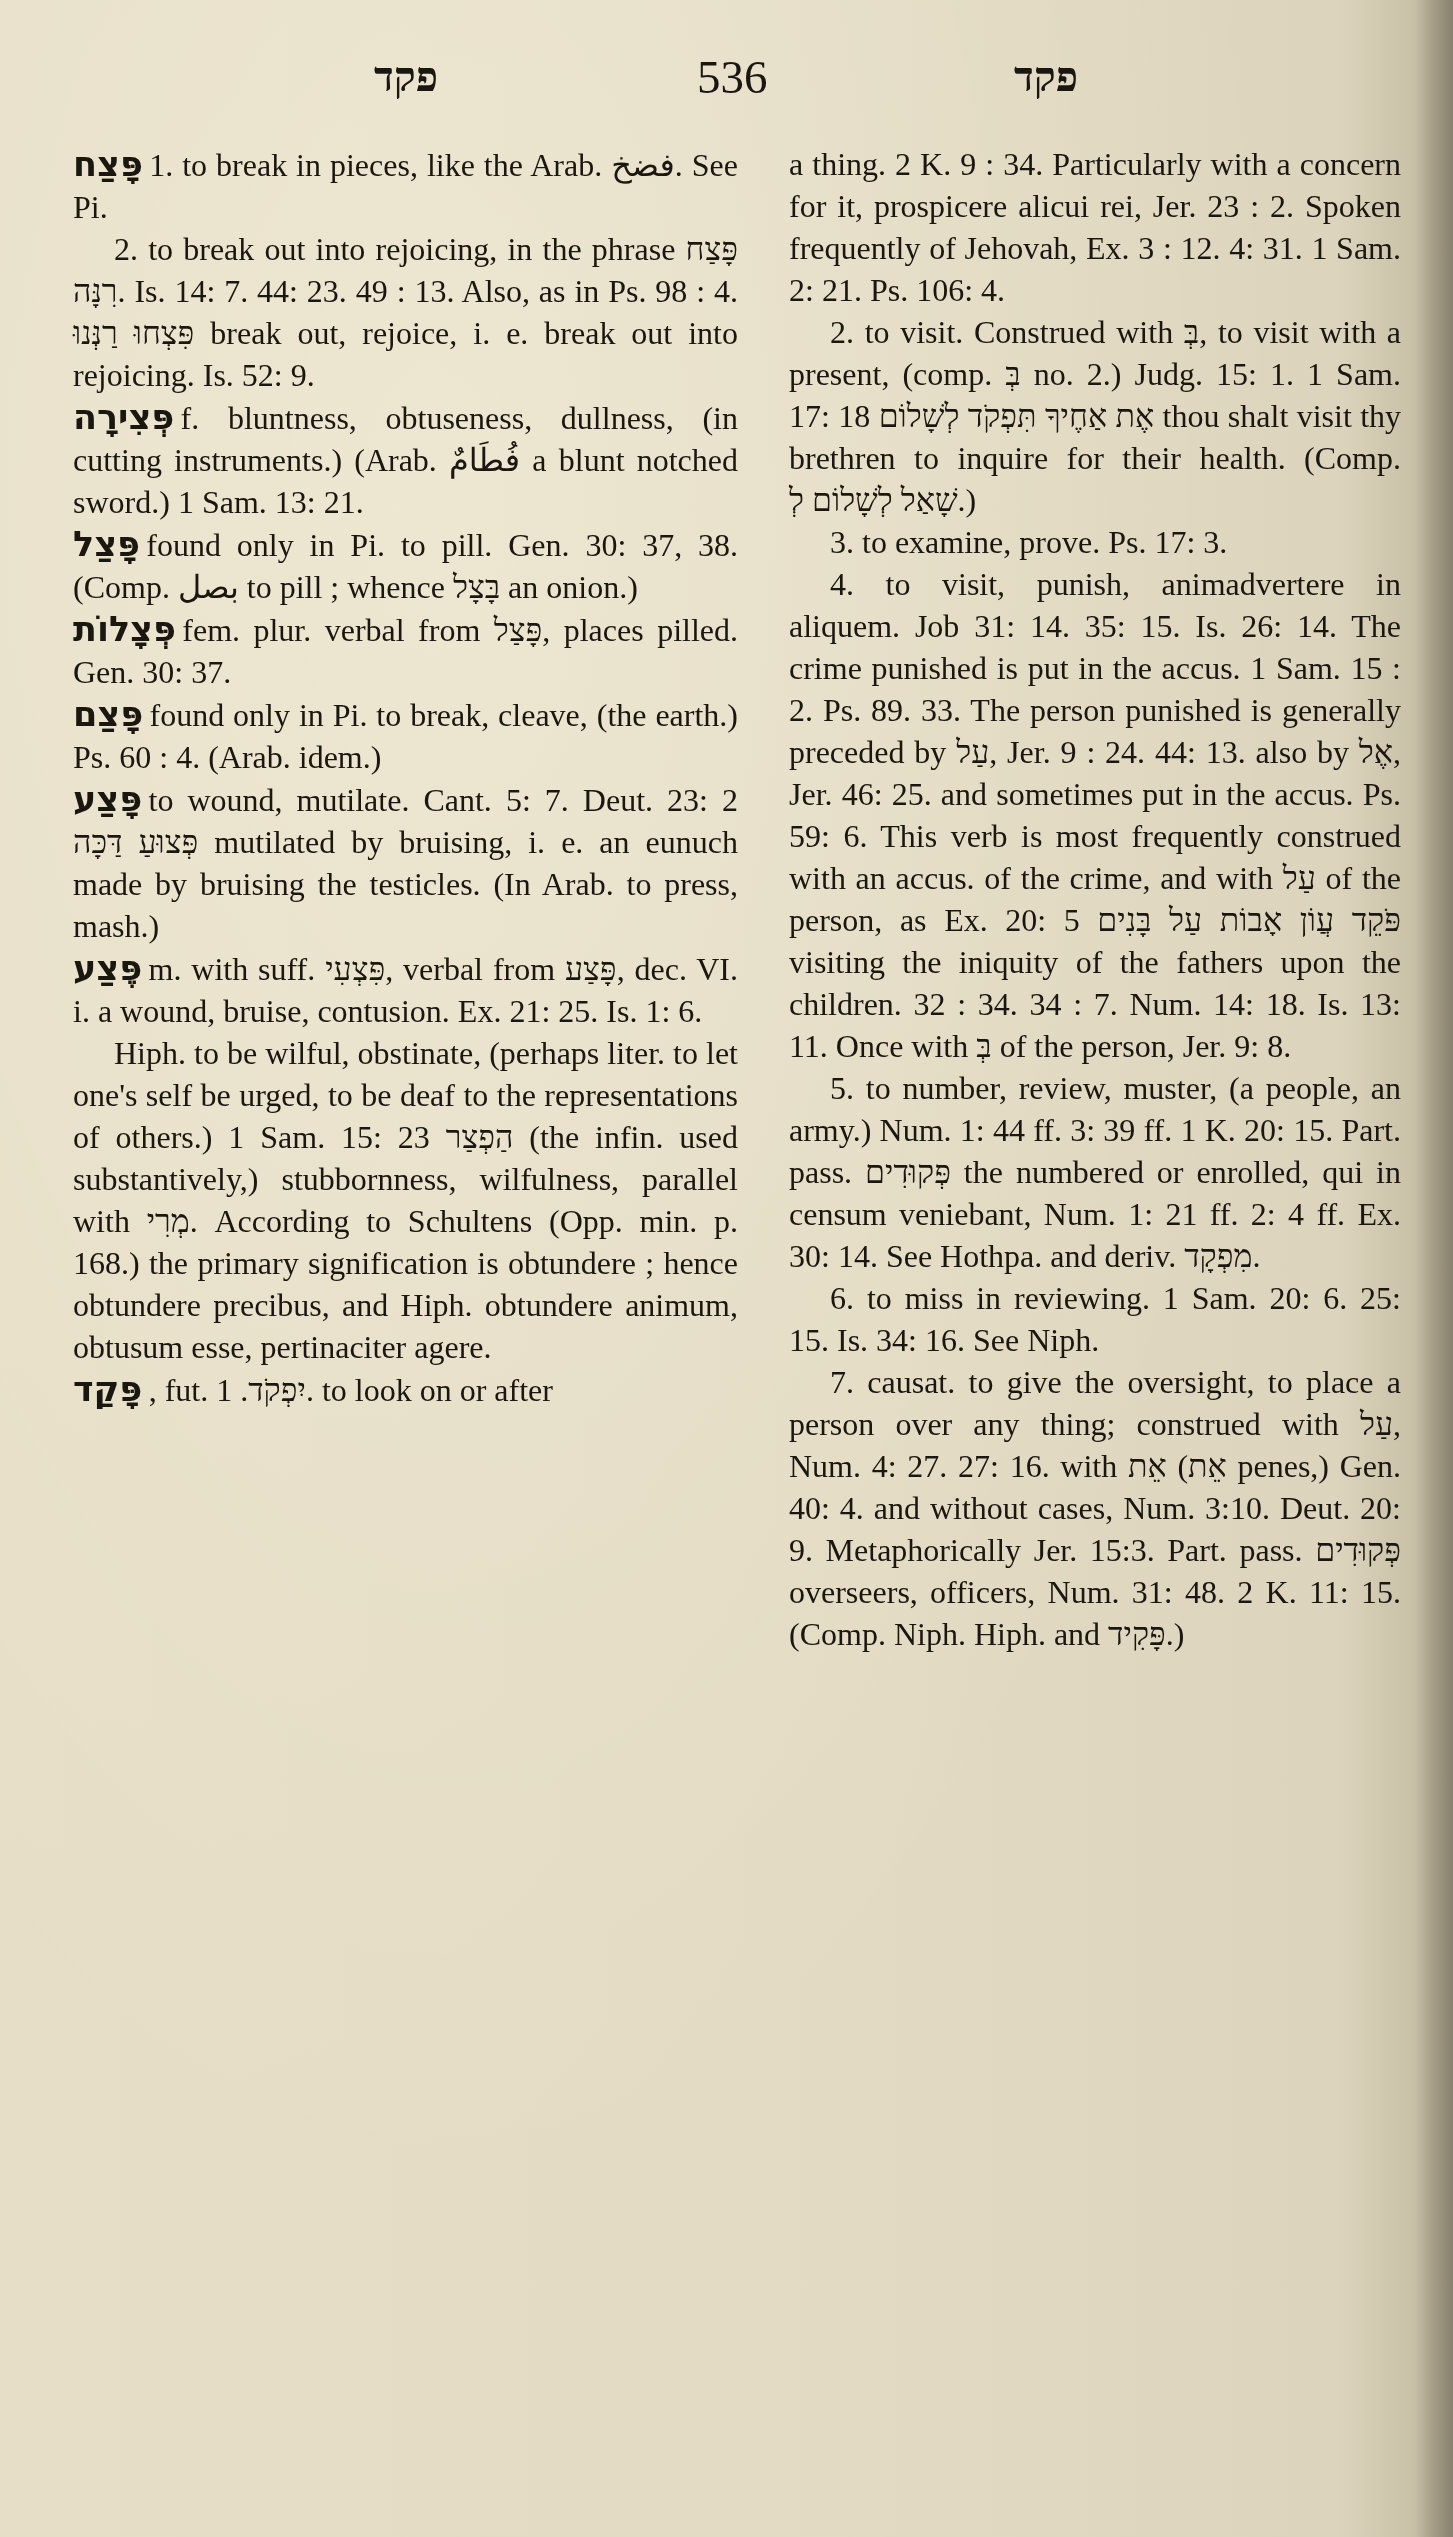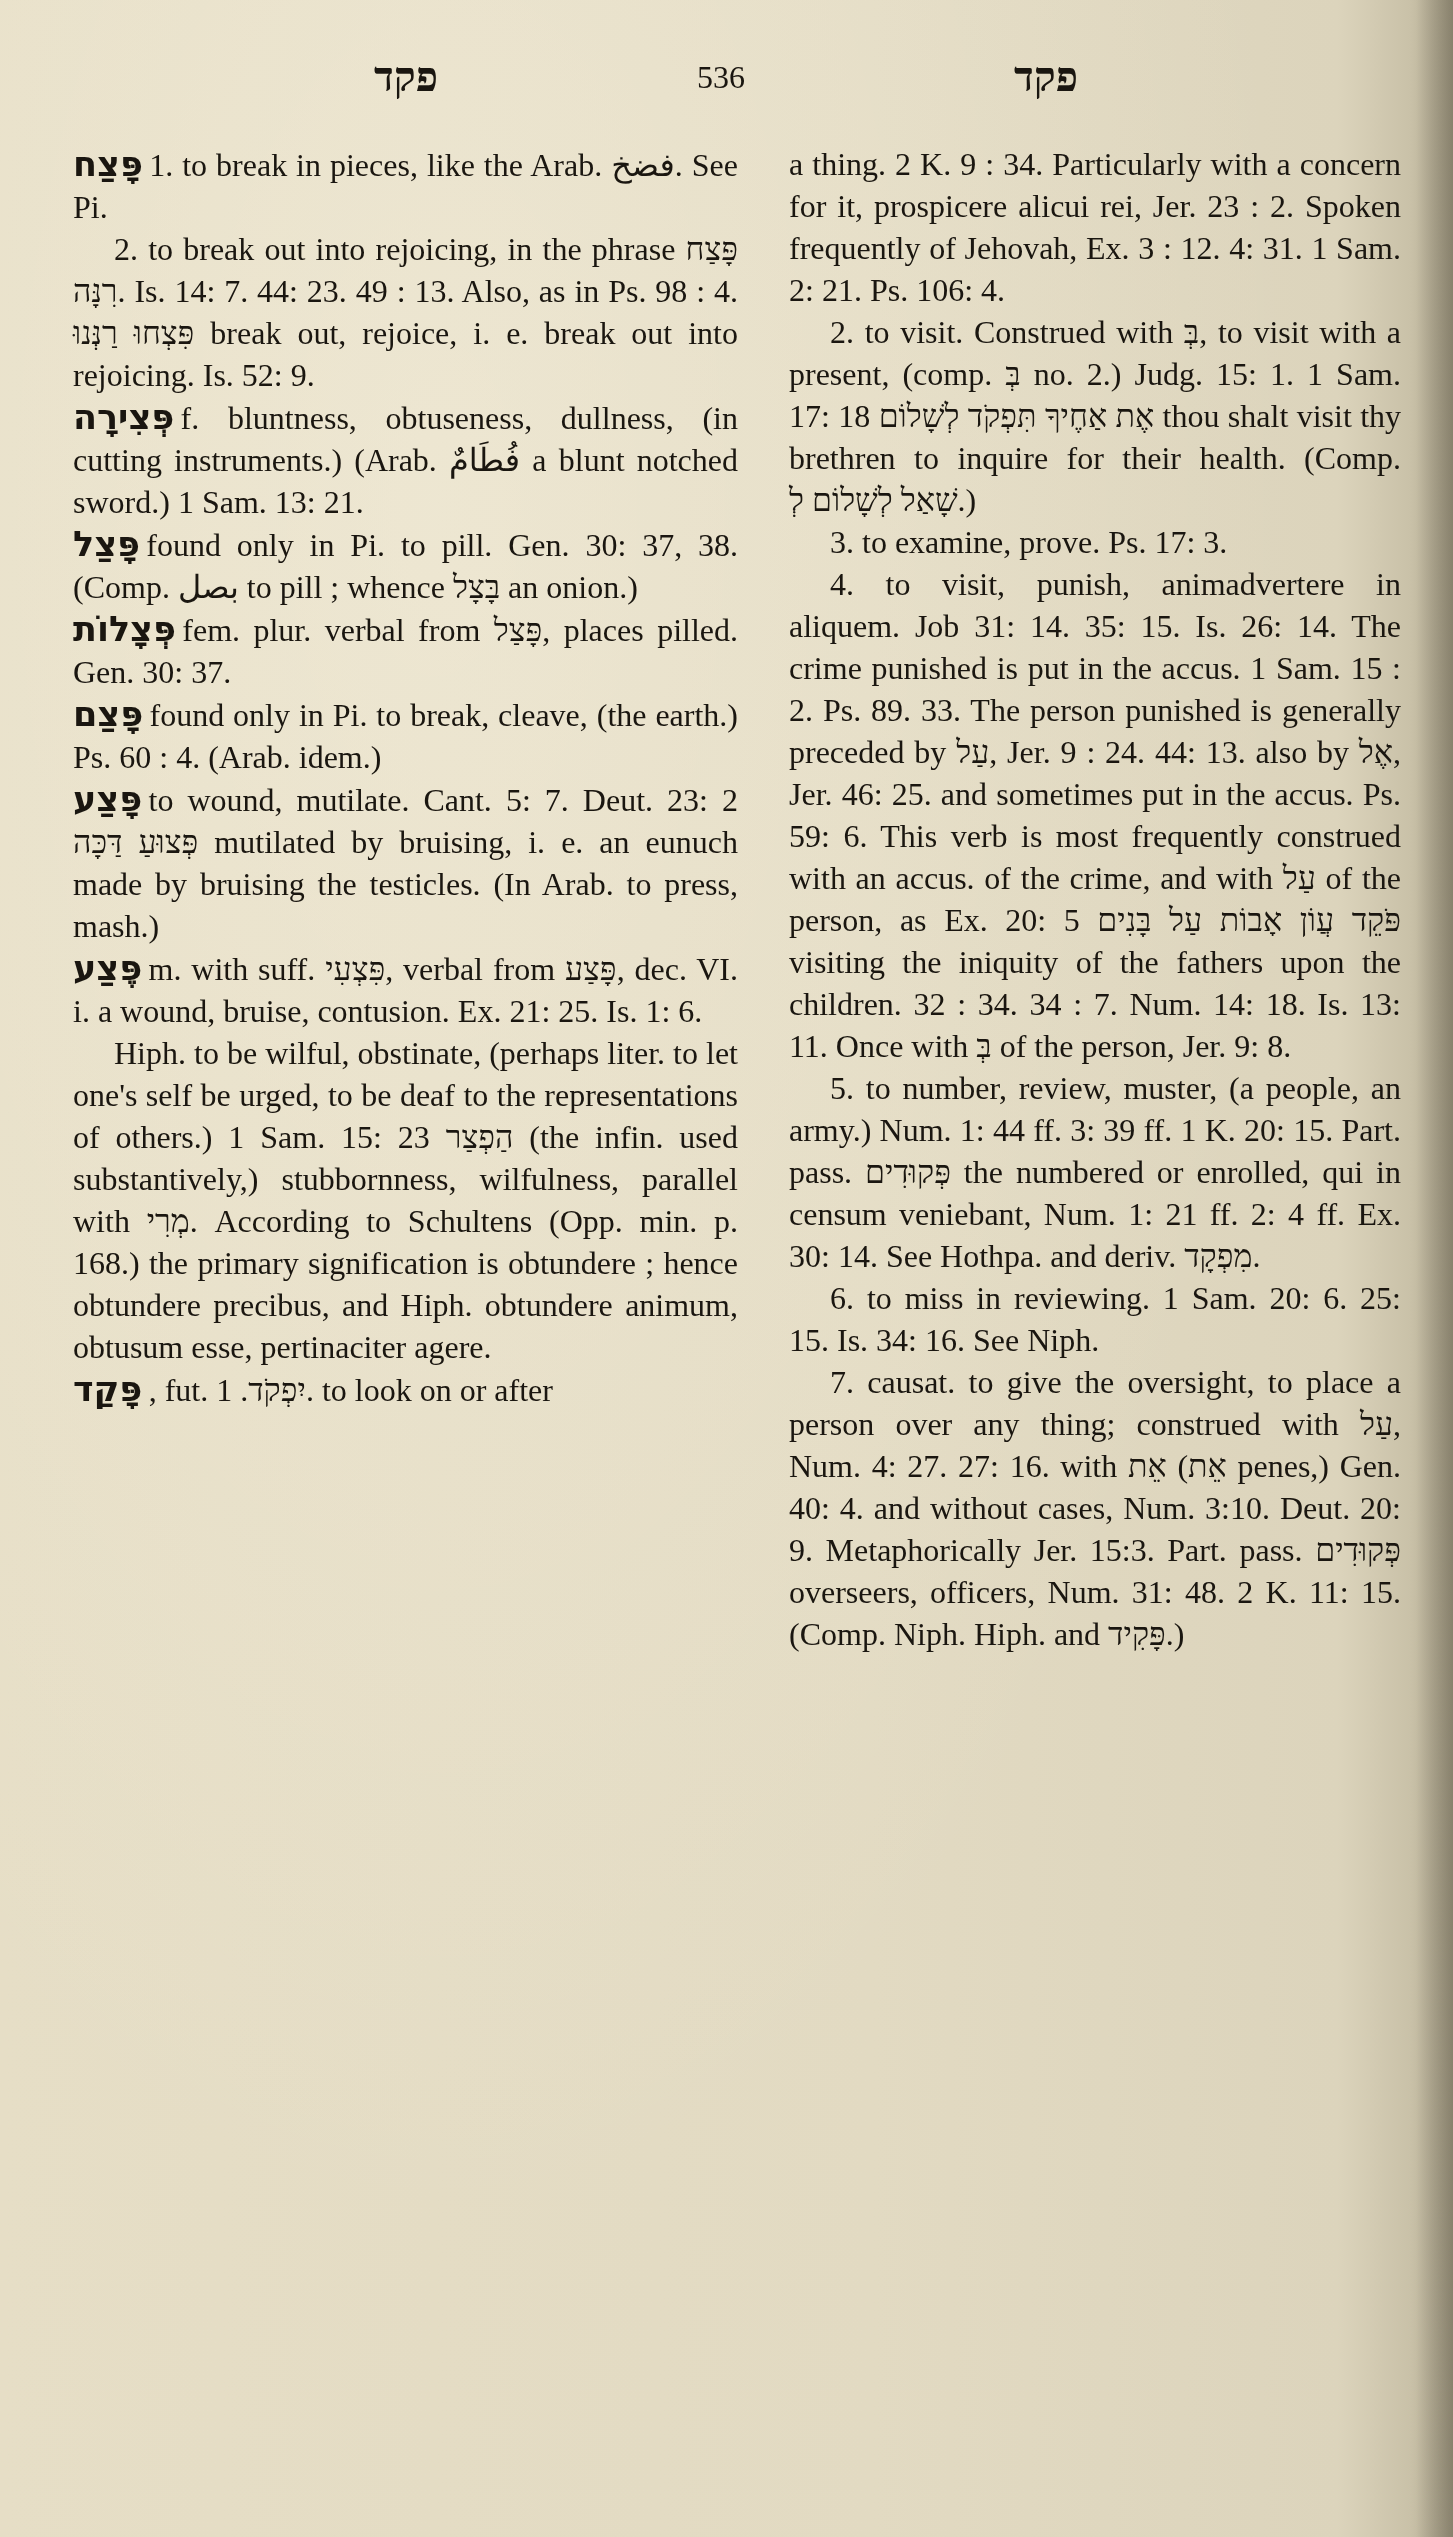--- a/index.html
+++ b/index.html
@@ -22,21 +22,21 @@
       position: absolute; right: 0; top: 0; width: 38px; height: 2538px;
       background: linear-gradient(to right, rgba(0,0,0,0), rgba(70,65,50,0.35));
     }
     .running-head {
       position: absolute; top: 49px; left: 0; width: 1266px; height: 57px; padding-left: 41px;
     }
     .rh-left, .rh-right, .rh-num {
       position: absolute; top: 0; font-size: 41px; font-weight: bold; line-height: 57px;
     }
     .rh-left { left: 374px; }
-    .rh-num { left: 697px; font-weight: normal; font-family: "Liberation Serif", serif; font-size: 32px; }
+    .rh-num { left: 697px; font-weight: normal; font-family: "Liberation Serif", serif; font-size: 47px; }
     .rh-right { left: 1014px; }
     .column {
       position: absolute; top: 143px; width: 665px;
       font-family: "Liberation Serif", serif;
       font-size: 32px; line-height: 42px;
       text-align: justify;
     }
     .col-left { left: 73px; }
     .col-right { left: 789px; width: 612px; }
     .entry { margin: 0; text-indent: 0; }

